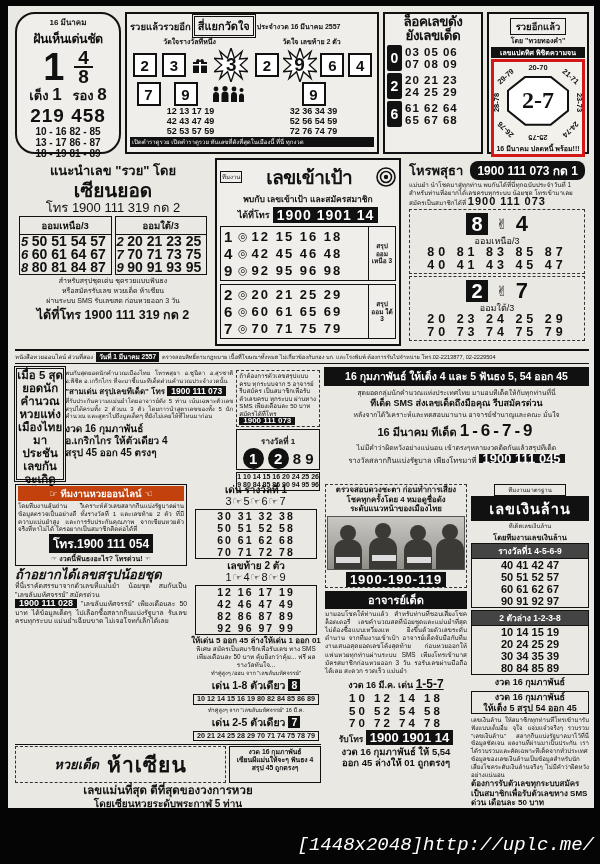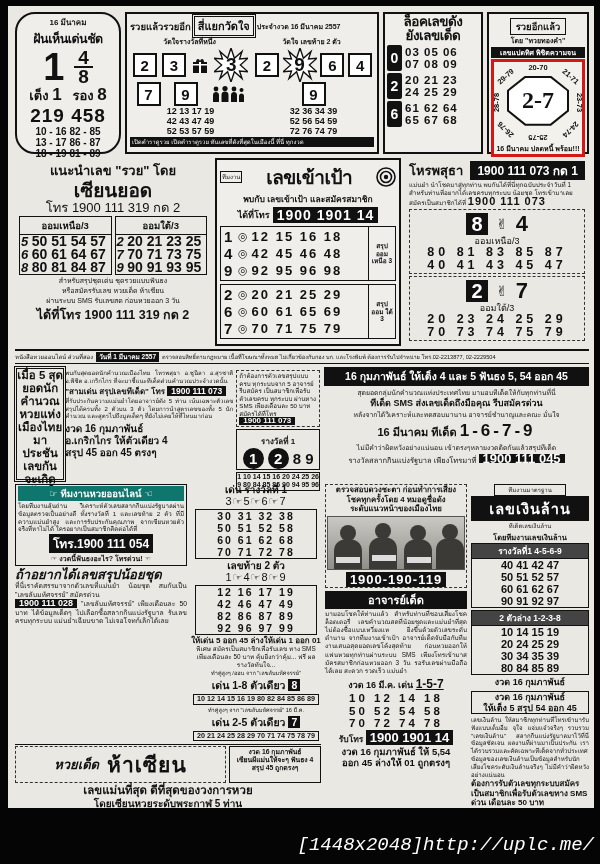--- a/index.html
+++ b/index.html
@@ -82,21 +82,21 @@
   .tgroup .rows{flex:1;padding:1px 3px;}
   .tgroup .r{display:flex;align-items:center;gap:4px;font-weight:bold;}
   .tgroup .r .d{font-size:15px;width:10px;}
   .tgroup .r .bull{font-size:11px;}
   .tgroup .r .n{font-size:13px;letter-spacing:2px;}
   .tgroup .side{border-left:1px solid #111;width:24px;font-size:6.5px;font-weight:bold;text-align:center;
     display:flex;flex-direction:column;justify-content:center;line-height:7.5px;padding:1px;}
   .pasu{flex:1;padding:2px 4px;box-sizing:border-box;}
   .pasu .hd{display:flex;gap:7px;align-items:center;}
   .pasu .nm{font-size:13px;font-weight:bold;}
-  .pasu .pb{flex:1;text-align:center;font-size:12px;}
+  .pasu .pb{flex:1;text-align:center;font-size:12px;border-radius:8px;}
   .pasu .sm{font-size:6.3px;line-height:8px;}
   .pasu .sm b{font-size:11px;letter-spacing:1px;}
   .pbox{border:1px dashed #333;margin-top:2px;text-align:center;padding:1px 0;}
   .pbox .digs{display:flex;justify-content:center;align-items:center;gap:8px;}
   .pbox .sq{background:#111;color:#fff;font-size:20px;font-weight:bold;width:22px;height:22px;
     display:flex;align-items:center;justify-content:center;}
   .pbox .hand{font-size:14px;}
   .pbox .pl{font-size:22px;font-weight:bold;}
   .pbox .lab{font-size:9px;line-height:9px;}
   .pbox .nr{font-size:12.5px;font-weight:bold;letter-spacing:4px;line-height:13px;}
@@ -125,21 +125,21 @@
   .feb .l{font-size:6.8px;line-height:9px;margin-top:2px;}
   .feb .tip{font-size:11px;font-weight:bold;margin:2px 0;}
   .feb .tip b{font-size:17px;letter-spacing:3px;}
   .feb .ph{font-size:13px;}
   
   .low{display:flex;gap:4px;height:446px;}
   .lg{width:306px;display:flex;flex-direction:column;}
   .lg .sub{display:flex;gap:4px;}
   .c1{width:172px;}
   .ot{border:1px solid #111;padding:1px 2px;}
-  .ot .ban{background:#0f766e;color:#fff;text-align:center;font-size:9.5px;font-weight:bold;}
+  .ot .ban{background:#c2410c;color:#fff;text-align:center;font-size:9.5px;font-weight:bold;}
   .ot .p{font-size:6.2px;line-height:7.8px;text-align:justify;margin:1px 0;}
   .ot .ph{text-align:center;font-size:12px;}
   .ot .ft{font-size:7px;text-align:center;font-weight:bold;}
   .fs .hd{font-size:13px;font-weight:bold;font-style:italic;line-height:14px;margin-top:2px;}
   .fs .p{font-size:6.8px;line-height:8.5px;text-align:justify;}
   .fs .ph{font-size:9px;}
   .c2{flex:1;}
   .dt .t{font-size:10px;font-weight:bold;text-align:center;line-height:11px;}
   .dt .dg{font-size:11px;font-weight:normal;text-align:center;letter-spacing:1px;}
   .dt .tbl{border:1px solid #111;font-size:10.5px;font-weight:bold;text-align:center;

